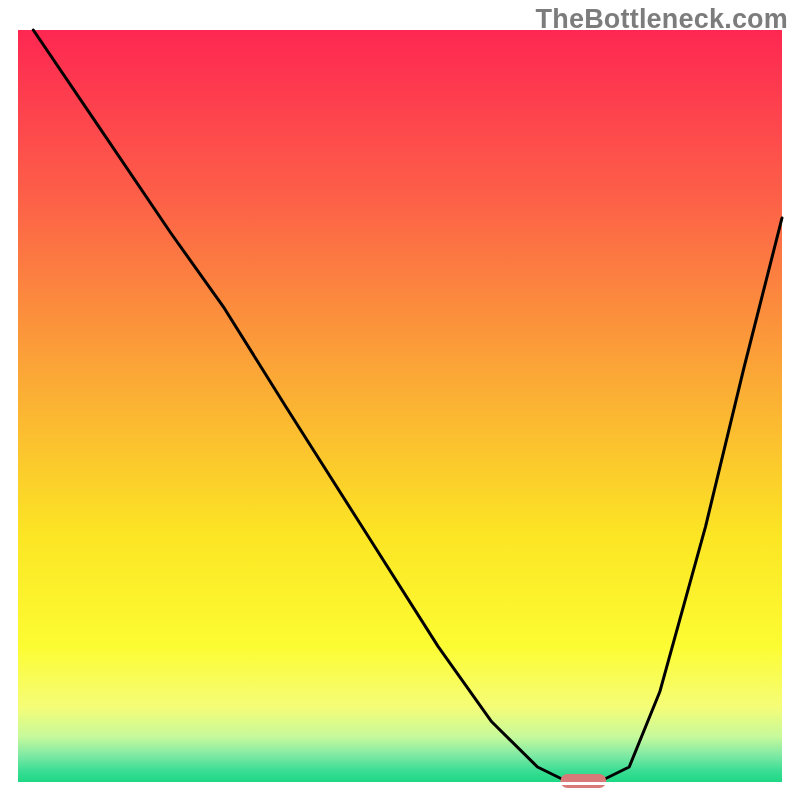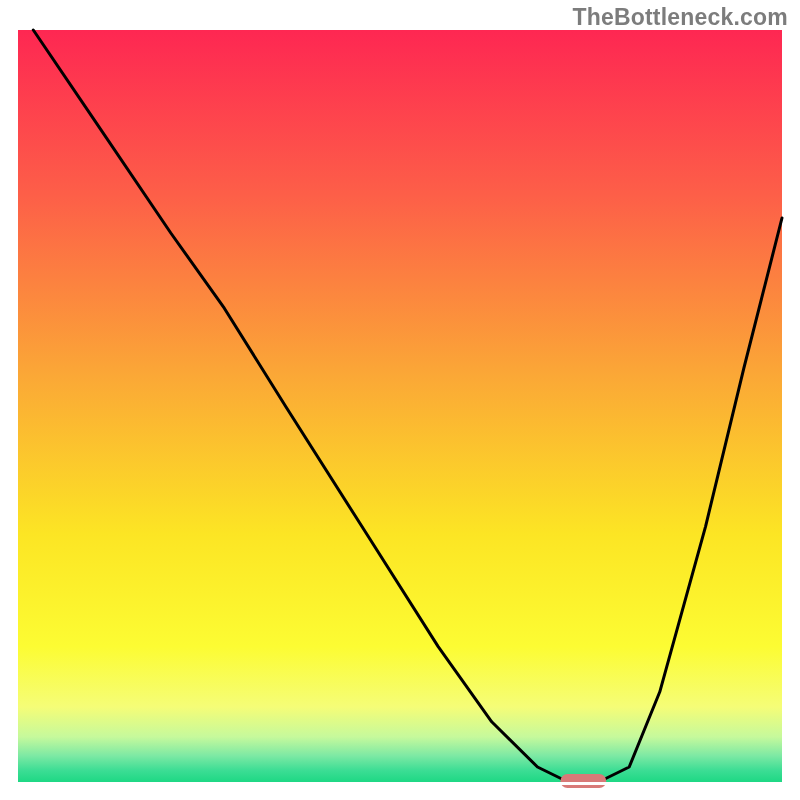--- a/index.html
+++ b/index.html
@@ -13,21 +13,21 @@
   .wrapper {
     position: relative;
     width: 800px;
     height: 800px;
   }
   .watermark {
     position: absolute;
     top: 4px;
     right: 12px;
     font-family: Arial, Helvetica, sans-serif;
-    font-size: 23px;
+    font-size: 27px;
     font-weight: 600;
     color: #7c7c7c;
     letter-spacing: 0.2px;
   }
   svg {
     display: block;
   }
 </style>
 </head>
 <body>

